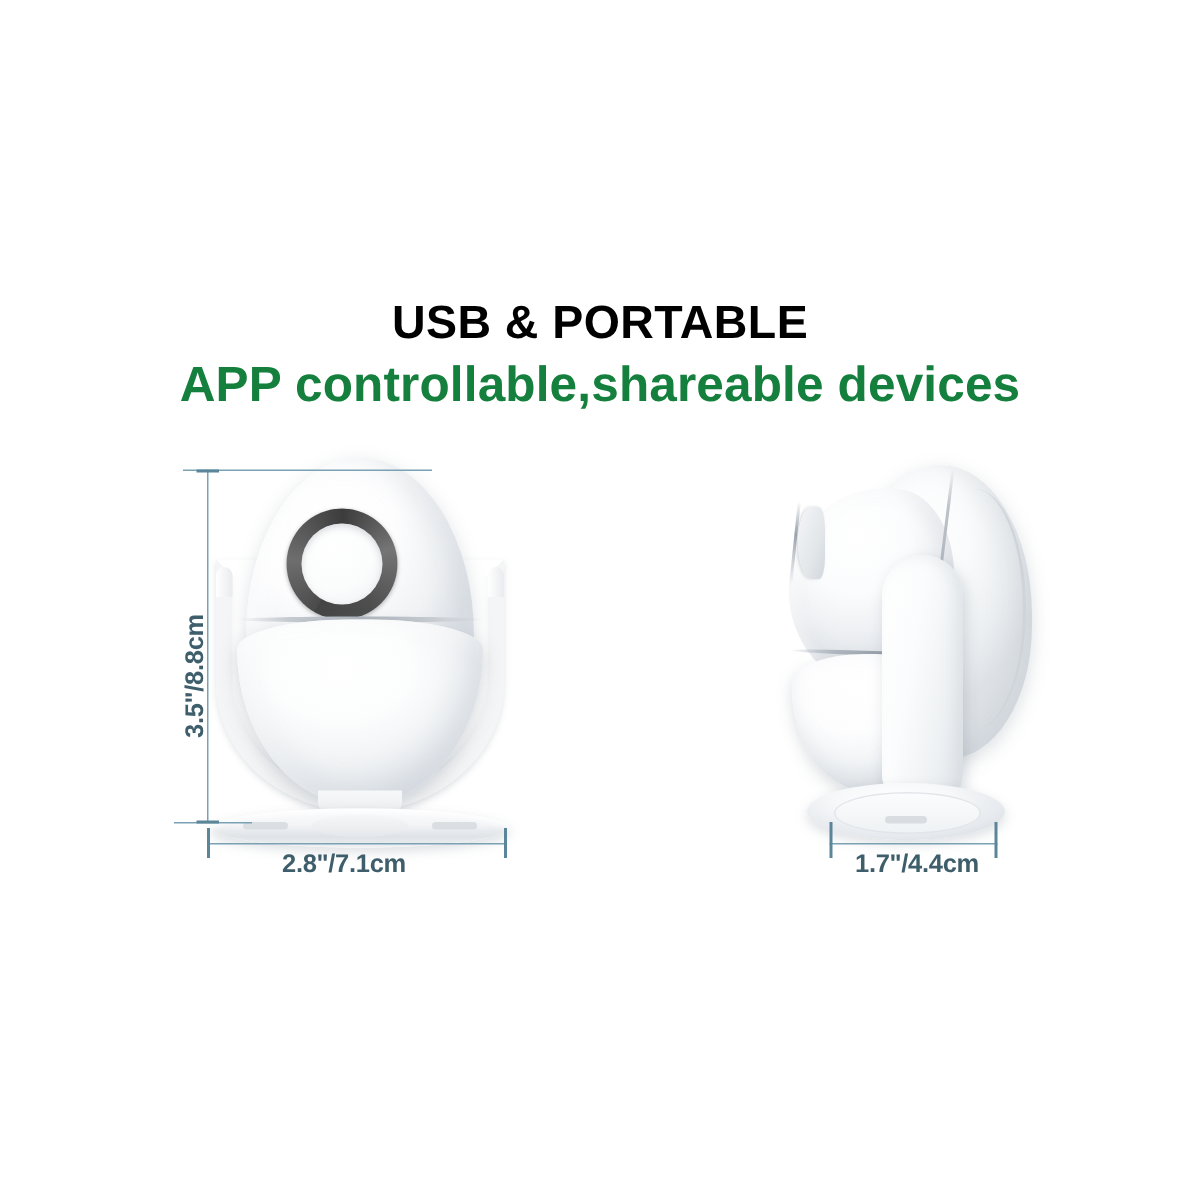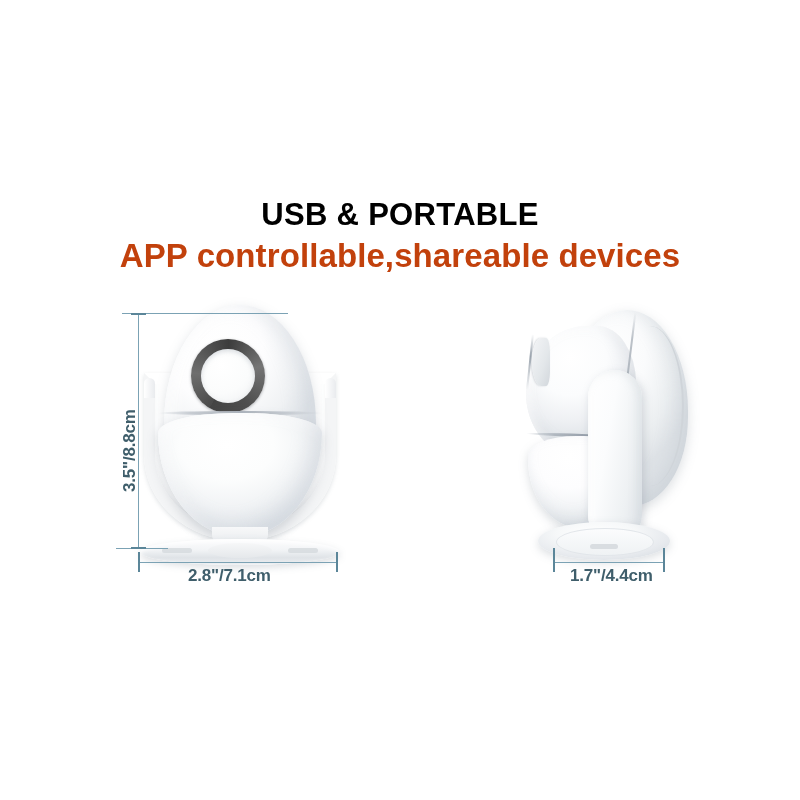--- a/index.html
+++ b/index.html
@@ -32,21 +32,21 @@
     font-size: 31px;
     font-weight: bold;
     color: #000000;
     letter-spacing: 0.3px;
     line-height: 38px;
     white-space: nowrap;
   }
   .title-line-2 {
     font-size: 33px;
     font-weight: bold;
-    color: #c2410c;
+    color: #15803d;
     letter-spacing: 0.1px;
     line-height: 40px;
     white-space: nowrap;
     margin-top: 2px;
   }
 
   
   .dim-line {
     position: absolute;
     background: #7ba2b4;

